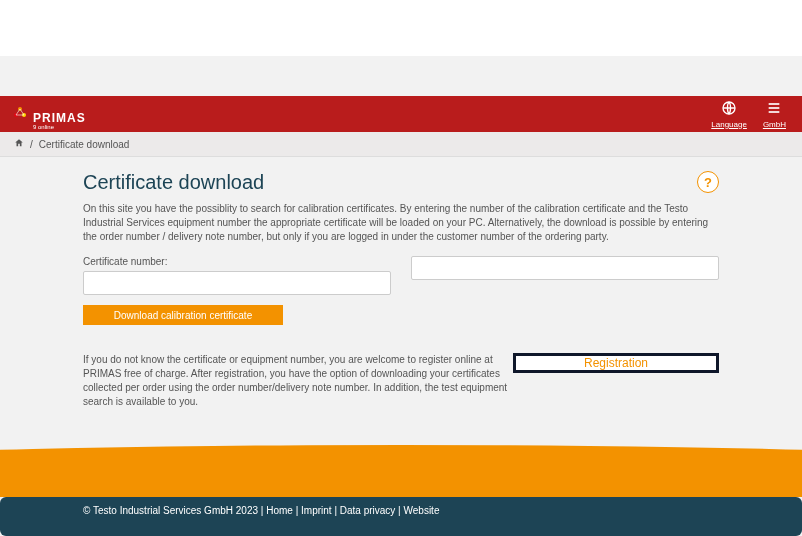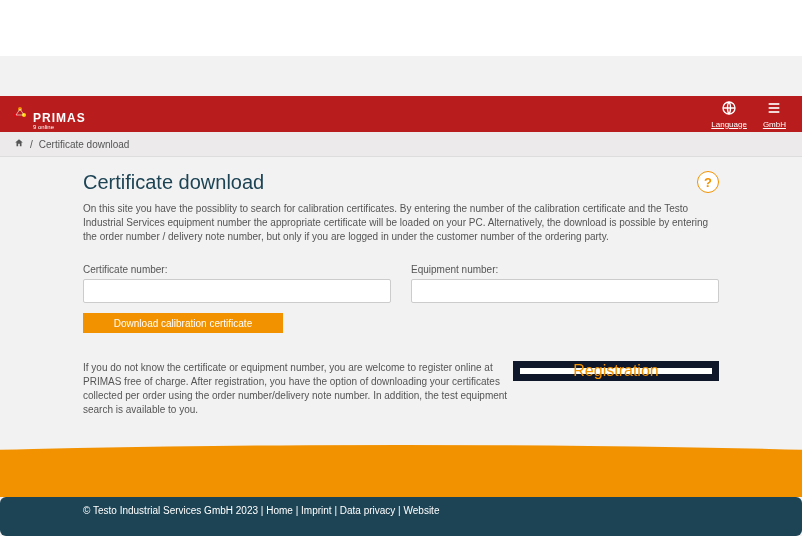--- a/index.html
+++ b/index.html
@@ -108,21 +108,21 @@
     justify-content: center;
     font-weight: bold;
     font-size: 13px;
     cursor: pointer;
     background: #fff;
   }
   .intro {
     font-size: 10px;
     color: #555;
     line-height: 1.4;
-    margin-bottom: 20px;
+    margin-bottom: 12px;
   }
   .form-row {
     display: flex;
     gap: 20px;
     margin-bottom: 10px;
   }
   .field {
     flex: 1;
     display: flex;
     flex-direction: column;
@@ -158,27 +158,27 @@
   }
   .secondary-text {
     flex: 0 0 430px;
     font-size: 10px;
     color: #555;
     line-height: 1.4;
   }
   .btn-secondary {
     flex: 1;
     height: 20px;
-    border: 7px solid #0f172a;
+    border: 3px solid #0f172a;
     color: #f39200;
     background: #fff;
     display: flex;
     align-items: center;
     justify-content: center;
-    font-size: 16px;
+    font-size: 12px;
     cursor: pointer;
   }
 
   
   .footer-wrap {
     position: absolute;
     left: 0;
     right: 0;
     bottom: 0;
   }
@@ -267,21 +267,20 @@
       </div>
     </div>
     <p class="intro">On this site you have the possiblity to search for calibration certificates. By entering the number of the calibration certificate and the Testo Industrial Services equipment number the appropriate certificate will be loaded on your PC. Alternatively, the download is possible by entering the order number / delivery note number, but only if you are logged in under the customer number of the ordering party.</p>
 
     <div class="form-row">
       <div class="field">
         <label>Certificate number:</label>
         <input type="text" style="">
       </div>
       <div class="field">
-        <label>Equipment number:</label>
         <input type="text" style="">
       </div>
     </div>
 
     <button class="btn-primary">
       <span>Download calibration certificate</span>
     </button>
 
     <div class="secondary-row">
       <div class="secondary-text">If you do not know the certificate or equipment number, you are welcome to register online at PRIMAS free of charge. After registration, you have the option of downloading your certificates collected per order using the order number/delivery note number. In addition, the test equipment search is available to you.</div>

